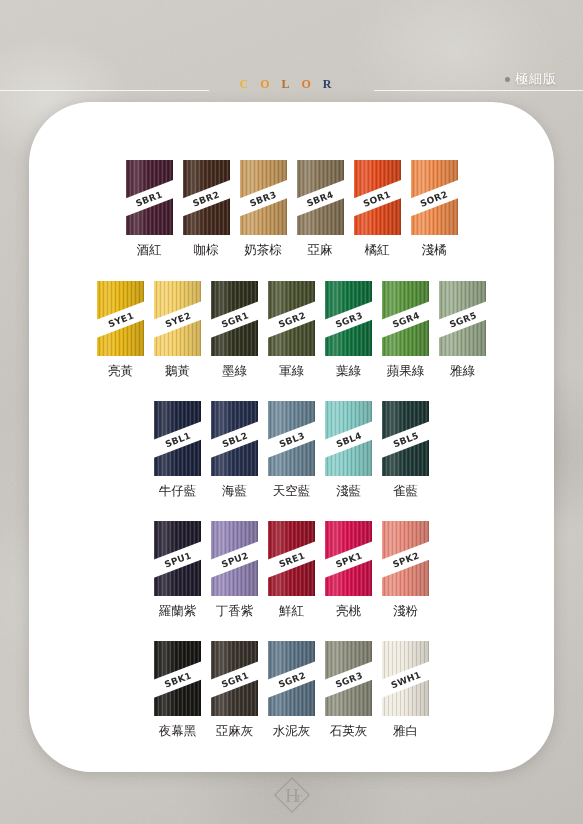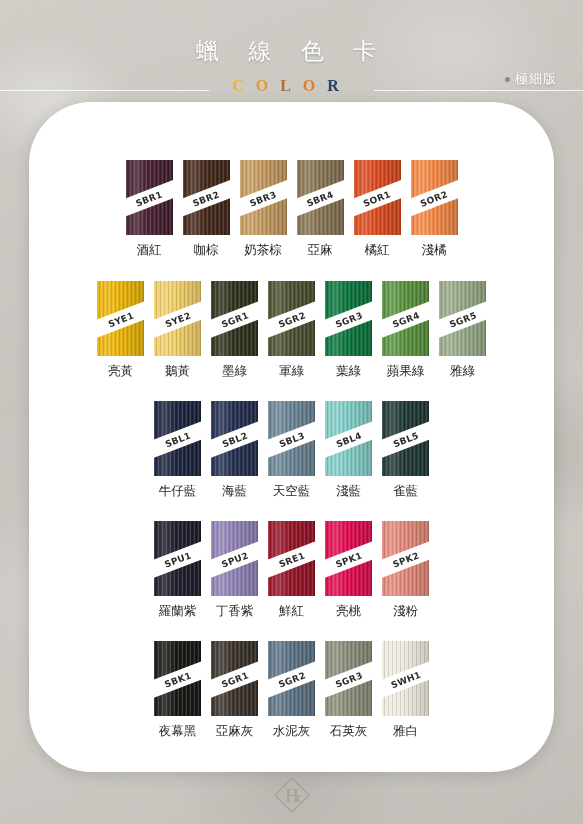--- a/index.html
+++ b/index.html
@@ -61,21 +61,21 @@
     text-shadow: 0 1px 2px rgba(120,118,112,0.55);
     font-weight: 400;
     font-family: "DejaVu Sans", "Liberation Sans", sans-serif;
   }
   #title-sub {
     position: absolute;
     top: 77px;
     left: 0;
     width: 583px;
     text-align: center;
-    font-size: 16px;
+    font-size: 12px;
     letter-spacing: 12px;
     font-weight: 700;
     font-family: "Liberation Serif", "DejaVu Serif", serif;
   }
   #title-sub .ltr { display: inline-block; }
   .rule {
     position: absolute;
     top: 90px;
     height: 1px;
     background: rgba(255,255,255,0.8);
@@ -209,21 +209,20 @@
 
   <svg id="grain" viewBox="0 0 583 824" preserveAspectRatio="none">
     <filter id="noiseFilter">
       <feTurbulence type="fractalNoise" baseFrequency="0.85" numOctaves="4" stitchTiles="stitch"></feTurbulence>
       <feColorMatrix type="saturate" values="0"></feColorMatrix>
     </filter>
     <rect width="583" height="824" filter="url(#noiseFilter)" opacity="0.38"></rect>
   </svg>
 
   <div id="header">
-    <div id="title-main">蠟 線 色 卡</div>
     <div id="title-sub"><span class="ltr" style="color: rgb(232, 182, 46);">C</span><span class="ltr" style="color: rgb(233, 150, 47);">O</span><span class="ltr" style="color: rgb(180, 112, 44);">L</span><span class="ltr" style="color: rgb(224, 123, 38);">O</span><span class="ltr" style="color: rgb(43, 63, 107);">R</span></div>
     <div class="rule" id="rule-left"></div>
     <div class="rule" id="rule-right"></div>
     <div id="edition">
       <span class="dot"></span>
       <span>極細版</span>
     </div>
   </div>
 
   <div id="card"></div>

